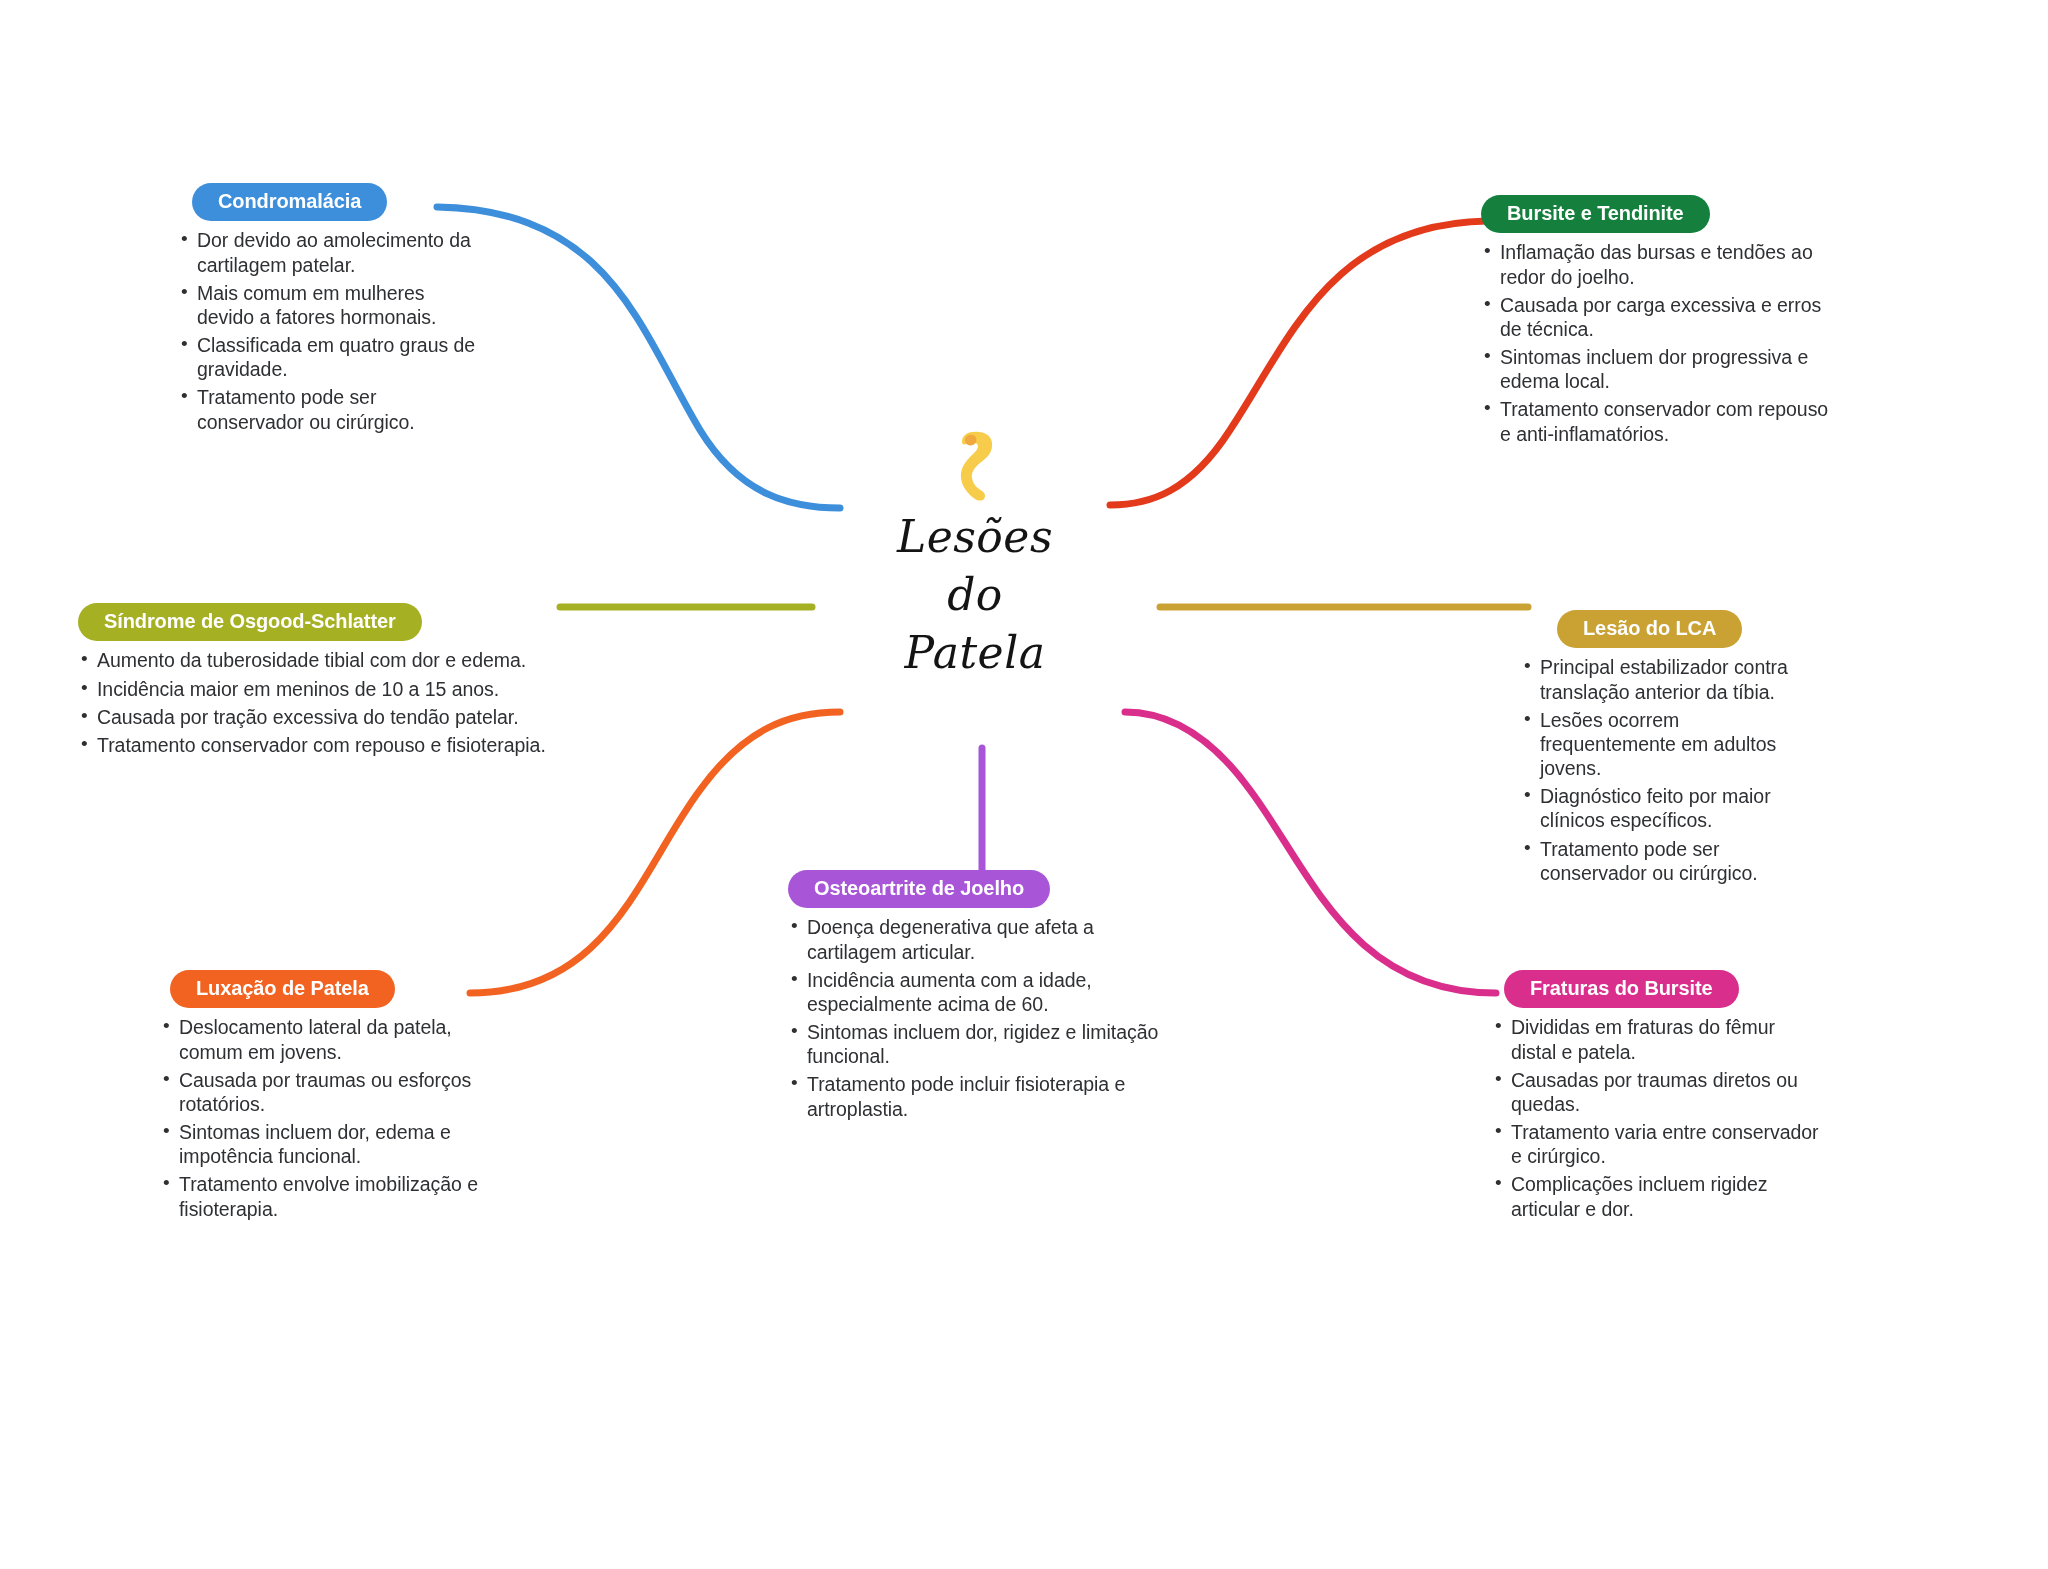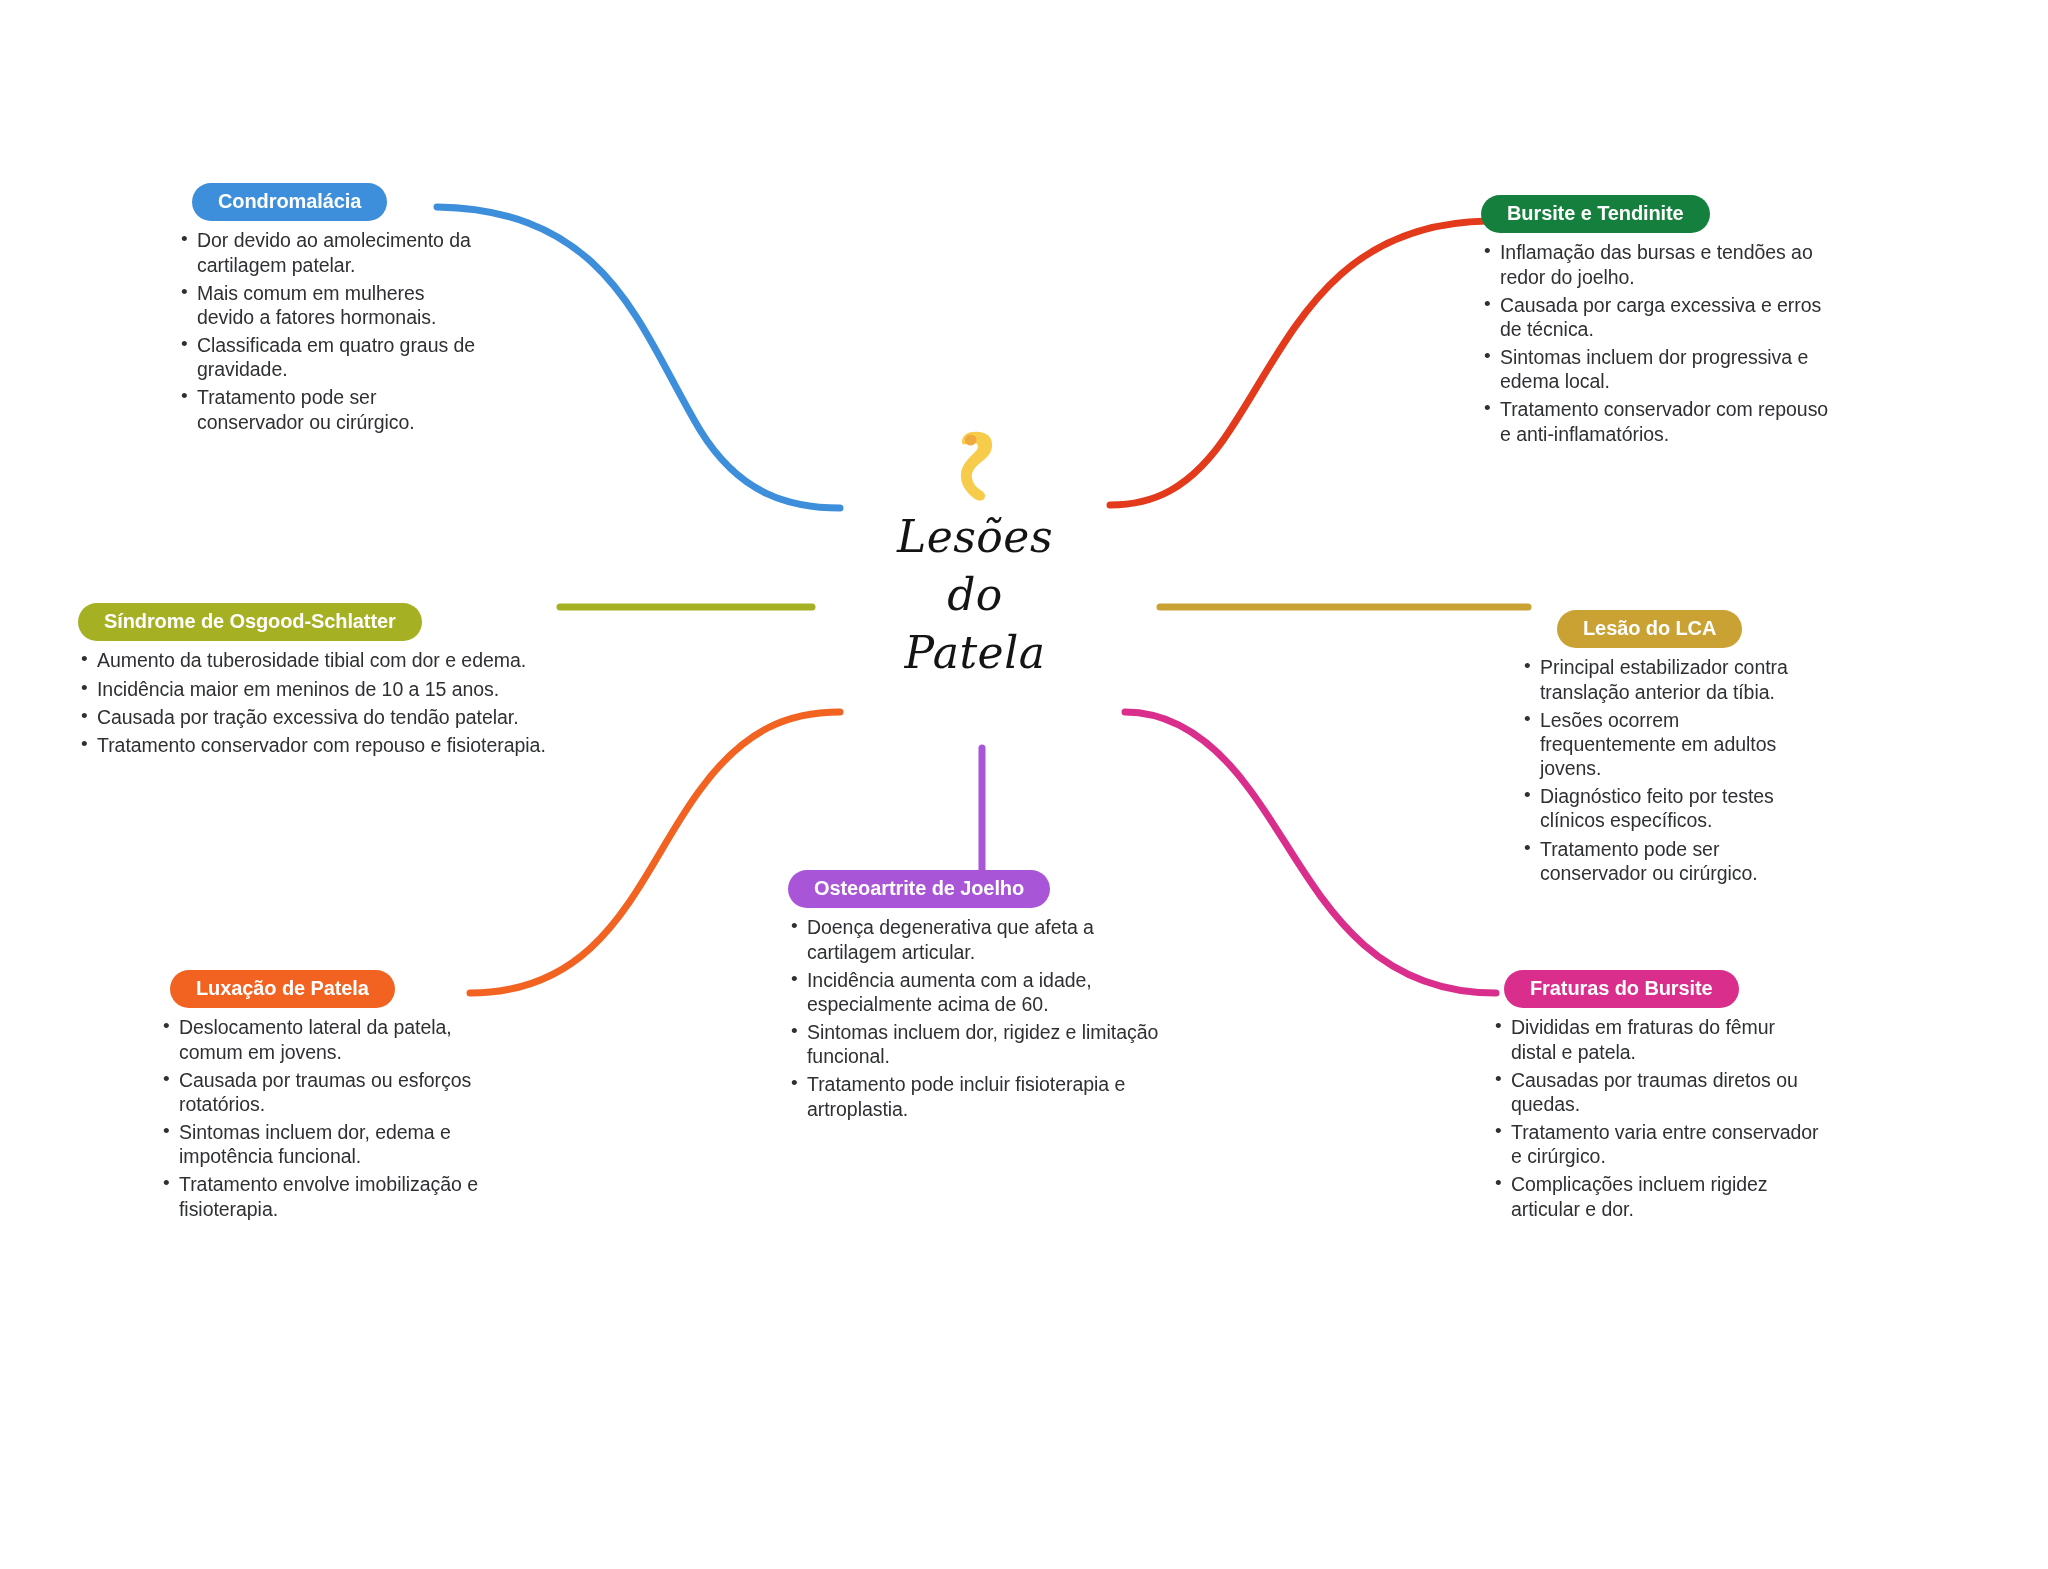--- a/index.html
+++ b/index.html
@@ -189,21 +189,21 @@
     </ul>
   </div>
 
   <div class="branch" id="b-lca">
     <div class="pill-row">
       <span class="pill" style="background:#C9A233">Lesão do LCA</span>
     </div>
     <ul class="bullets">
       <li>Principal estabilizador contra translação anterior da tíbia.</li>
       <li>Lesões ocorrem frequentemente em adultos jovens.</li>
-      <li>Diagnóstico feito por testes clínicos específicos.</li>
+      <li>Diagnóstico feito por maior clínicos específicos.</li>
       <li>Tratamento pode ser conservador ou cirúrgico.</li>
     </ul>
   </div>
 
   <div class="branch" id="b-luxacao">
     <div class="pill-row">
       <span class="pill" style="background:#F26322">Luxação de Patela</span>
     </div>
     <ul class="bullets">
       <li>Deslocamento lateral da patela, comum em jovens.</li>

